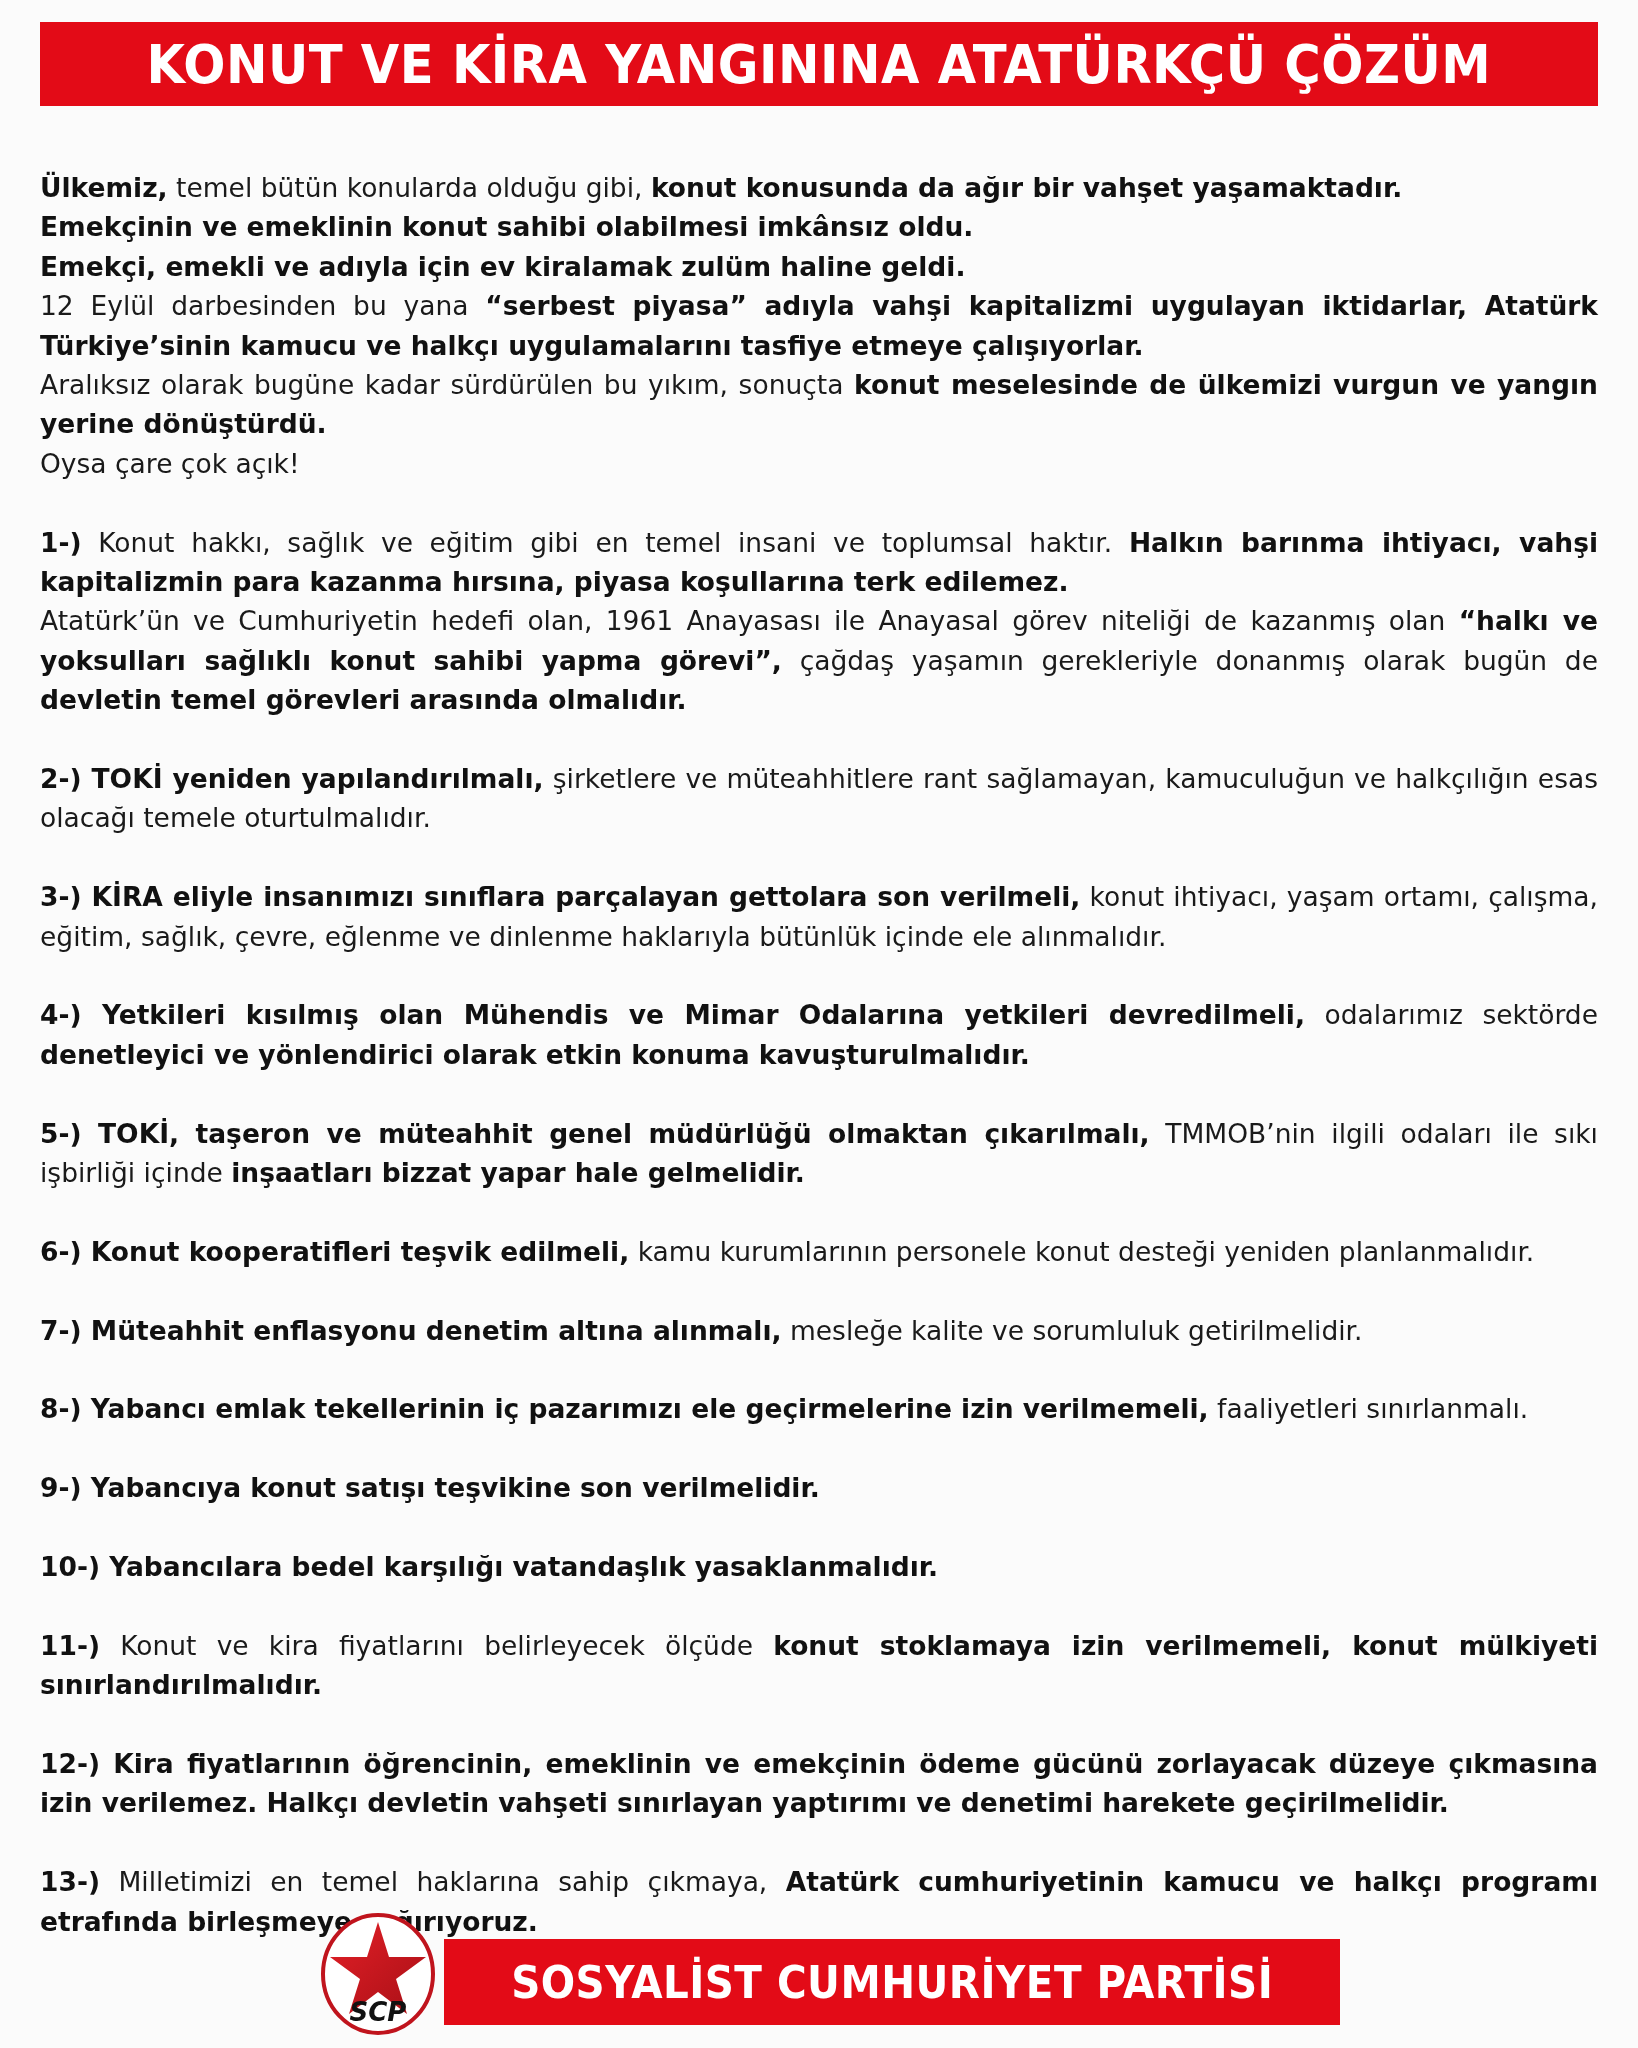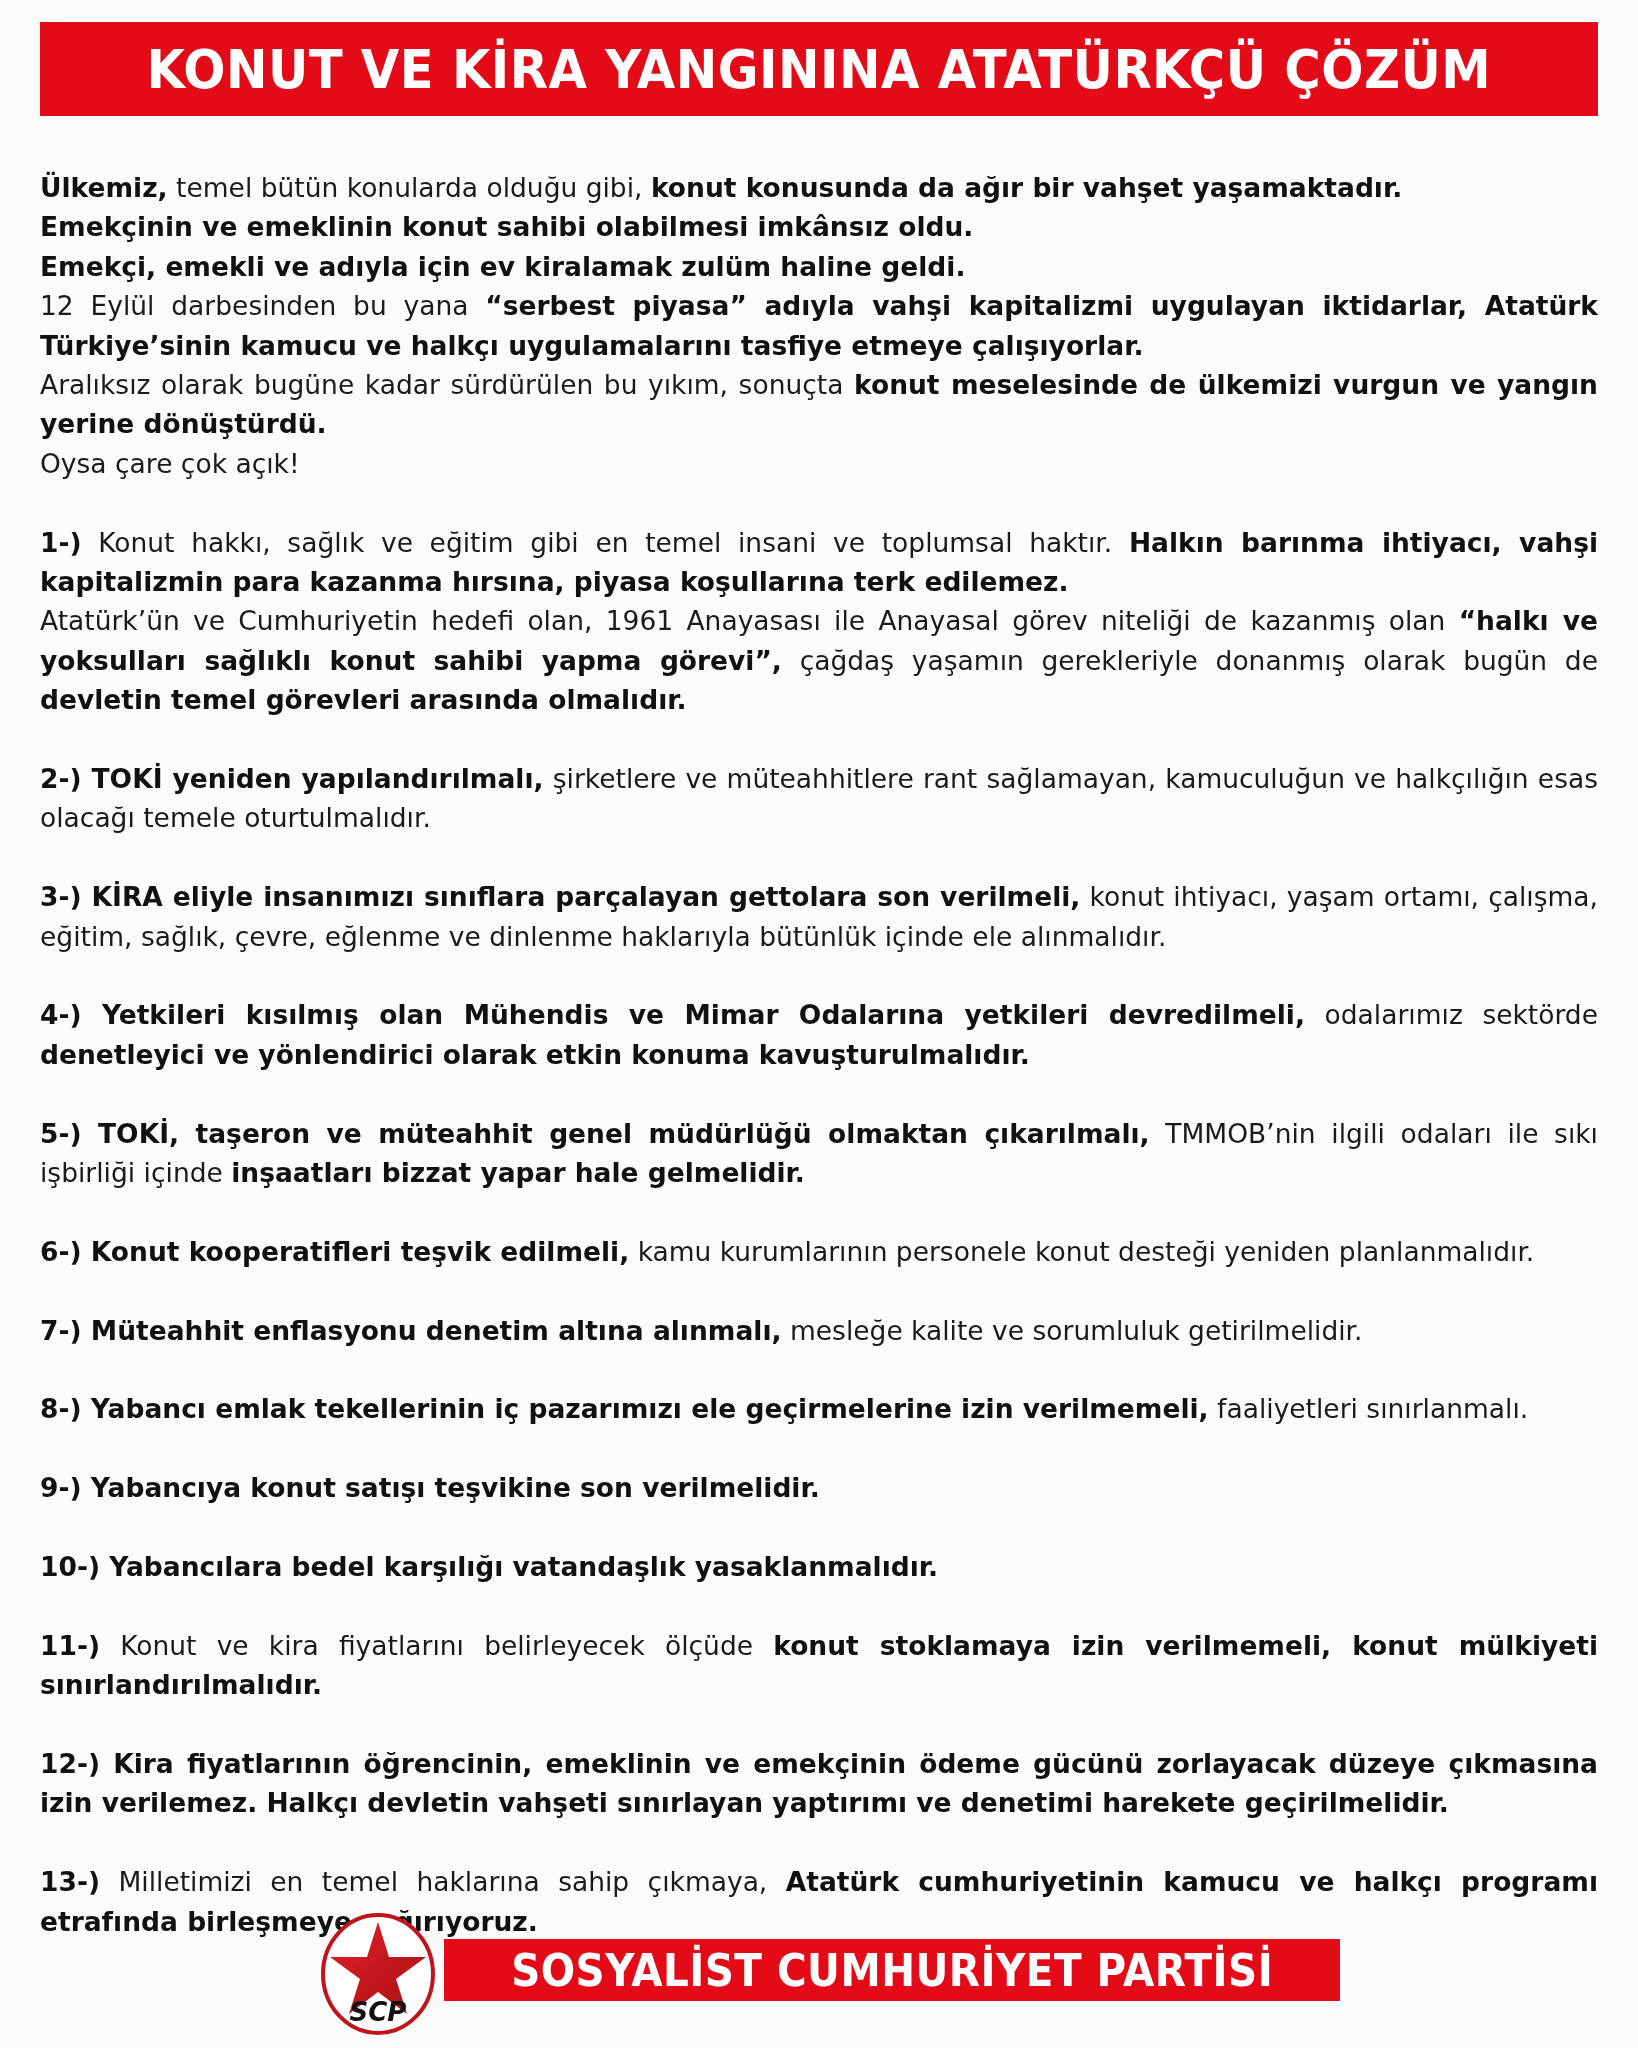--- a/index.html
+++ b/index.html
@@ -1,20 +1,20 @@
 <!DOCTYPE html>
 <html><head>
 <meta charset="utf-8">
 <style>
   * { margin: 0; padding: 0; box-sizing: border-box; }
   html, body { width: 1638px; height: 2048px; background: #fbfbfb; overflow: hidden; }
   body { font-family: "DejaVu Sans", "Liberation Sans", sans-serif; color: #111; }
 
   .title-banner {
-    position: absolute; left: 40px; top: 22px; width: 1558px; height: 94px;
+    position: absolute; left: 40px; top: 22px; width: 1558px; height: 84px;
     background: #e30b17; display: flex; align-items: center; justify-content: center;
   }
   .title-banner h1 {
     color: #fff; font-family: "DejaVu Sans", sans-serif; font-weight: bold;
     font-size: 54px; letter-spacing: 0.5px; white-space: nowrap;
     transform: scaleX(0.92); transform-origin: center;
   }
 
   .content {
     position: absolute; left: 40px; top: 132px; width: 1558px;
@@ -26,21 +26,21 @@
   .content .light { font-weight: normal; color: #1a1a1a; }
   .content .nowrap-line { text-align-last: left; }
 
   .footer {
     position: absolute; left: 312px; top: 1912px; width: 1028px; height: 124px;
   }
   .logo {
     position: absolute; left: 7px; top: 0; width: 118px; height: 124px;
   }
   .footer-banner {
-    position: absolute; left: 132px; top: 27px; width: 896px; height: 62px;
+    position: absolute; left: 132px; top: 27px; width: 896px; height: 86px;
     background: #e30b17; display: flex; align-items: center; justify-content: center;
   }
   .footer-banner span {
     color: #fff; font-weight: bold; font-size: 44px; white-space: nowrap;
     transform: scaleX(0.92); letter-spacing: 0.5px;
   }
 </style>
 </head>
 <body>
 

